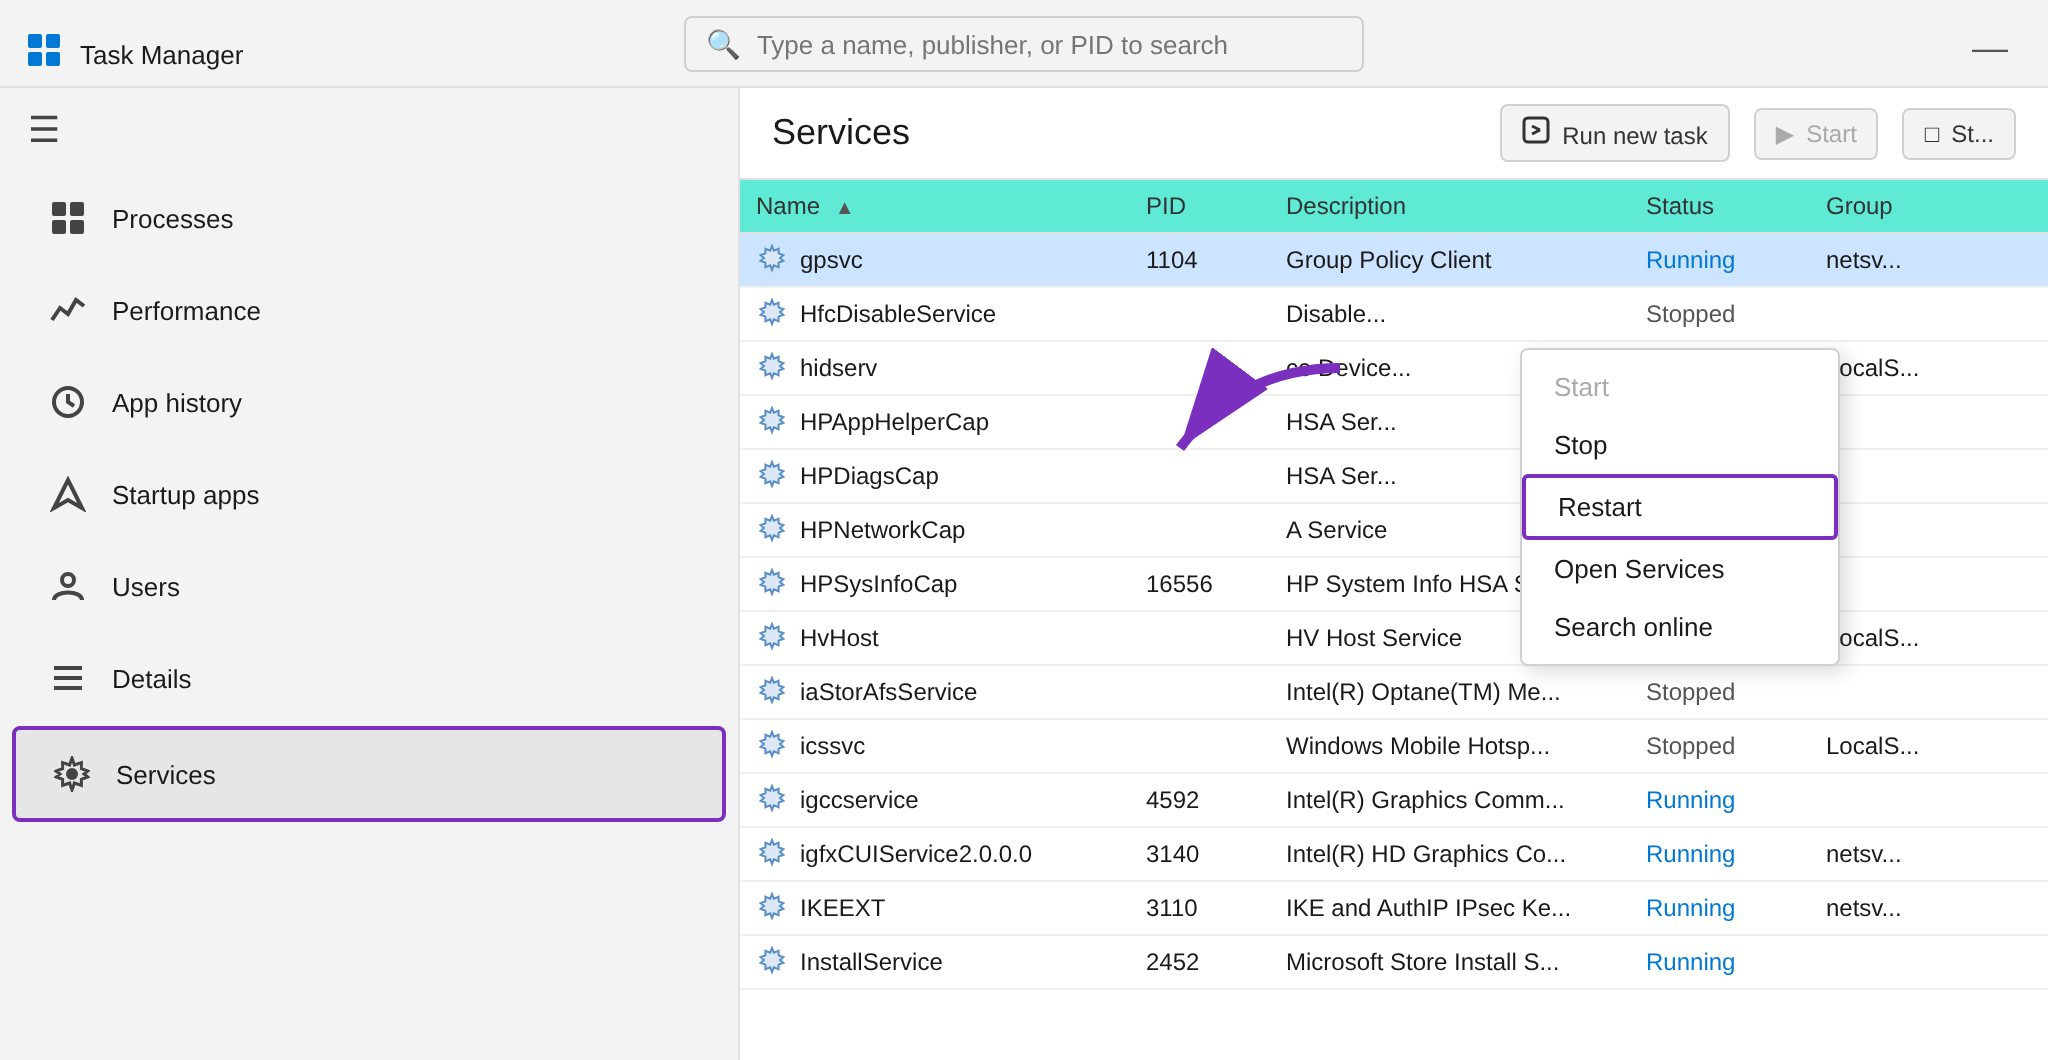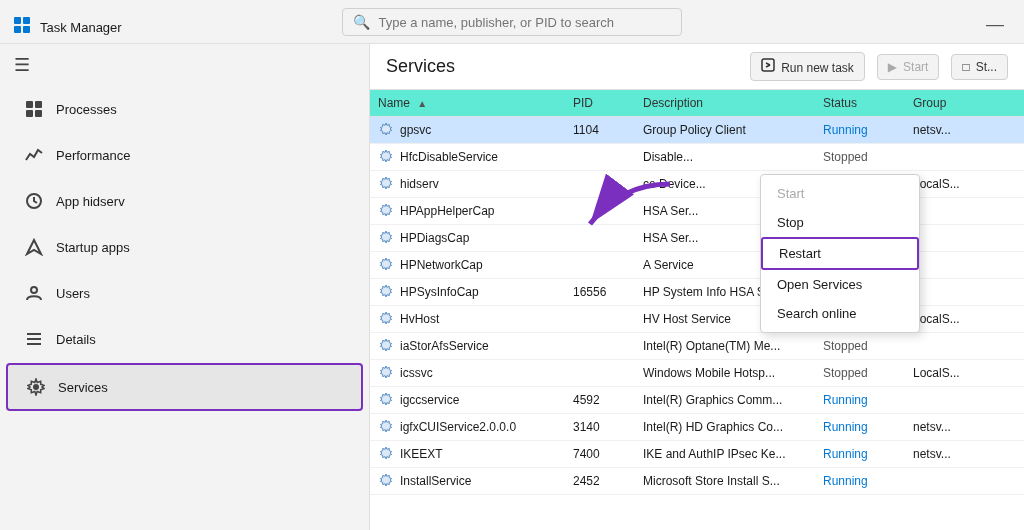--- a/index.html
+++ b/index.html
@@ -313,21 +313,21 @@
       <span class="sidebar-item-label">Performance</span>
     </div>
 
     <div class="sidebar-item">
       <div class="sidebar-item-icon">
         <svg width="18" height="18" viewBox="0 0 18 18" fill="none">
           <circle cx="9" cy="9" r="7" stroke="#444" stroke-width="2"></circle>
           <polyline points="9,5 9,9 12,11" stroke="#444" stroke-width="2" fill="none"></polyline>
         </svg>
       </div>
-      <span class="sidebar-item-label">App hidserv</span>
+      <span class="sidebar-item-label">App history</span>
     </div>
 
     <div class="sidebar-item">
       <div class="sidebar-item-icon">
         <svg width="18" height="18" viewBox="0 0 18 18" fill="none">
           <path d="M9 2 L16 16 L9 12 L2 16 Z" stroke="#444" stroke-width="2" fill="none"></path>
         </svg>
       </div>
       <span class="sidebar-item-label">Startup apps</span>
     </div>
@@ -583,21 +583,21 @@
             <tr>
               <td>
                 <div class="service-name-cell">
     <svg class="service-icon" viewBox="0 0 16 16" fill="none">
       <circle cx="8" cy="8" r="3" fill="#5a8fc7"></circle>
       <path d="M8 1 L8.9 3.3 L11.3 2.4 L11.3 4.7 L13.7 5.6 L12 7 L13.7 8.4 L11.3 9.3 L11.3 11.6 L8.9 10.7 L8 13 L7.1 10.7 L4.7 11.6 L4.7 9.3 L2.3 8.4 L4 7 L2.3 5.6 L4.7 4.7 L4.7 2.4 L7.1 3.3 Z" stroke="#5a8fc7" stroke-width="1" fill="#dce8f5"></path>
     </svg>
     <span>IKEEXT</span>
   </div>
               </td>
-              <td>7400</td>
+              <td>3110</td>
               <td>IKE and AuthIP IPsec Ke...</td>
               <td><span class="status-running">Running</span></td>
               <td>netsv...</td>
             </tr>
             <tr>
               <td>
                 <div class="service-name-cell">
     <svg class="service-icon" viewBox="0 0 16 16" fill="none">
       <circle cx="8" cy="8" r="3" fill="#5a8fc7"></circle>
       <path d="M8 1 L8.9 3.3 L11.3 2.4 L11.3 4.7 L13.7 5.6 L12 7 L13.7 8.4 L11.3 9.3 L11.3 11.6 L8.9 10.7 L8 13 L7.1 10.7 L4.7 11.6 L4.7 9.3 L2.3 8.4 L4 7 L2.3 5.6 L4.7 4.7 L4.7 2.4 L7.1 3.3 Z" stroke="#5a8fc7" stroke-width="1" fill="#dce8f5"></path>

